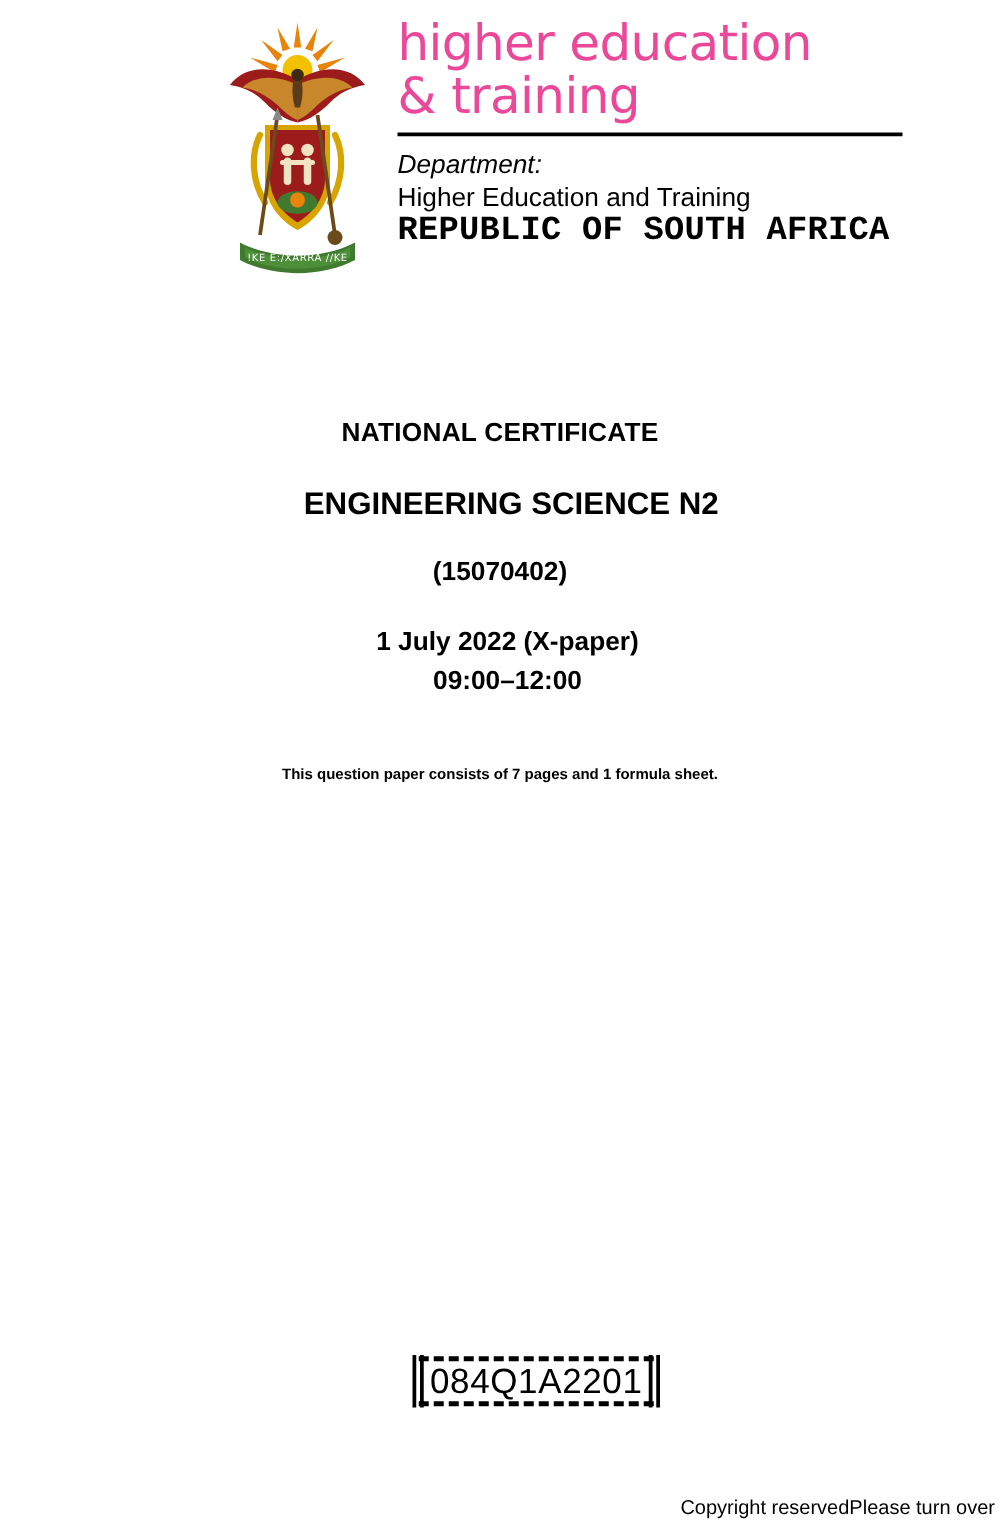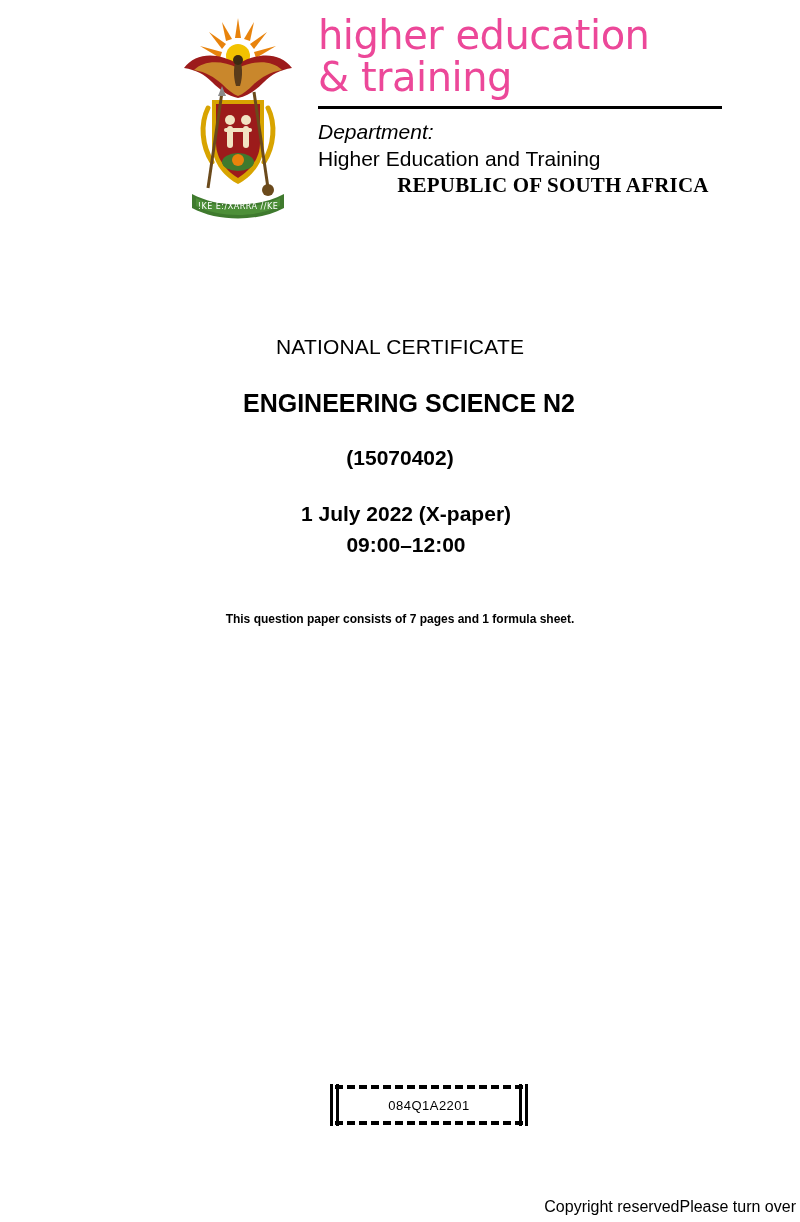--- a/index.html
+++ b/index.html
@@ -76,40 +76,39 @@
     font-style: italic;
   }
   .dept-sub2 {
     font-family: "Liberation Sans", sans-serif;
     font-size: 21px;
     line-height: 27px;
     font-weight: 400;
     margin: 0;
   }
   .dept-sub3 {
-    font-family: Liberation Serif, serif;
-    font-size: 21px;
+    font-family: Liberation Mono, monospace;
+    font-size: 27px;
     line-height: 27px;
     font-weight: 700;
     margin: 0;
     letter-spacing: 0.2px;
-    text-align: center;
   }
 
   
   .title-block {
     position: absolute;
     top: 335px;
     left: 0;
     width: 800px;
     text-align: center;
   }
   .t-national {
     font-size: 21px;
-    font-weight: 400;
+    font-weight: 700;
     letter-spacing: 0.2px;
     margin: 0 0 30px 0;
   }
   .t-subject {
     font-size: 25px;
     font-weight: 700;
     margin: 0 0 28px 0;
     padding-left: 18px;
   }
   .t-code {
@@ -146,21 +145,21 @@
   }
   .code-inner {
     position: absolute;
     inset: 0;
     display: flex;
     align-items: center;
     justify-content: center;
   }
   .code-text {
     font-family: "Liberation Sans", sans-serif;
-    font-size: 13px;
+    font-size: 28px;
     letter-spacing: 0.5px;
     position: relative;
     z-index: 2;
     background: transparent;
   }
   .dash-top, .dash-bottom {
     position: absolute;
     left: 8px;
     width: 188px;
     height: 0;

